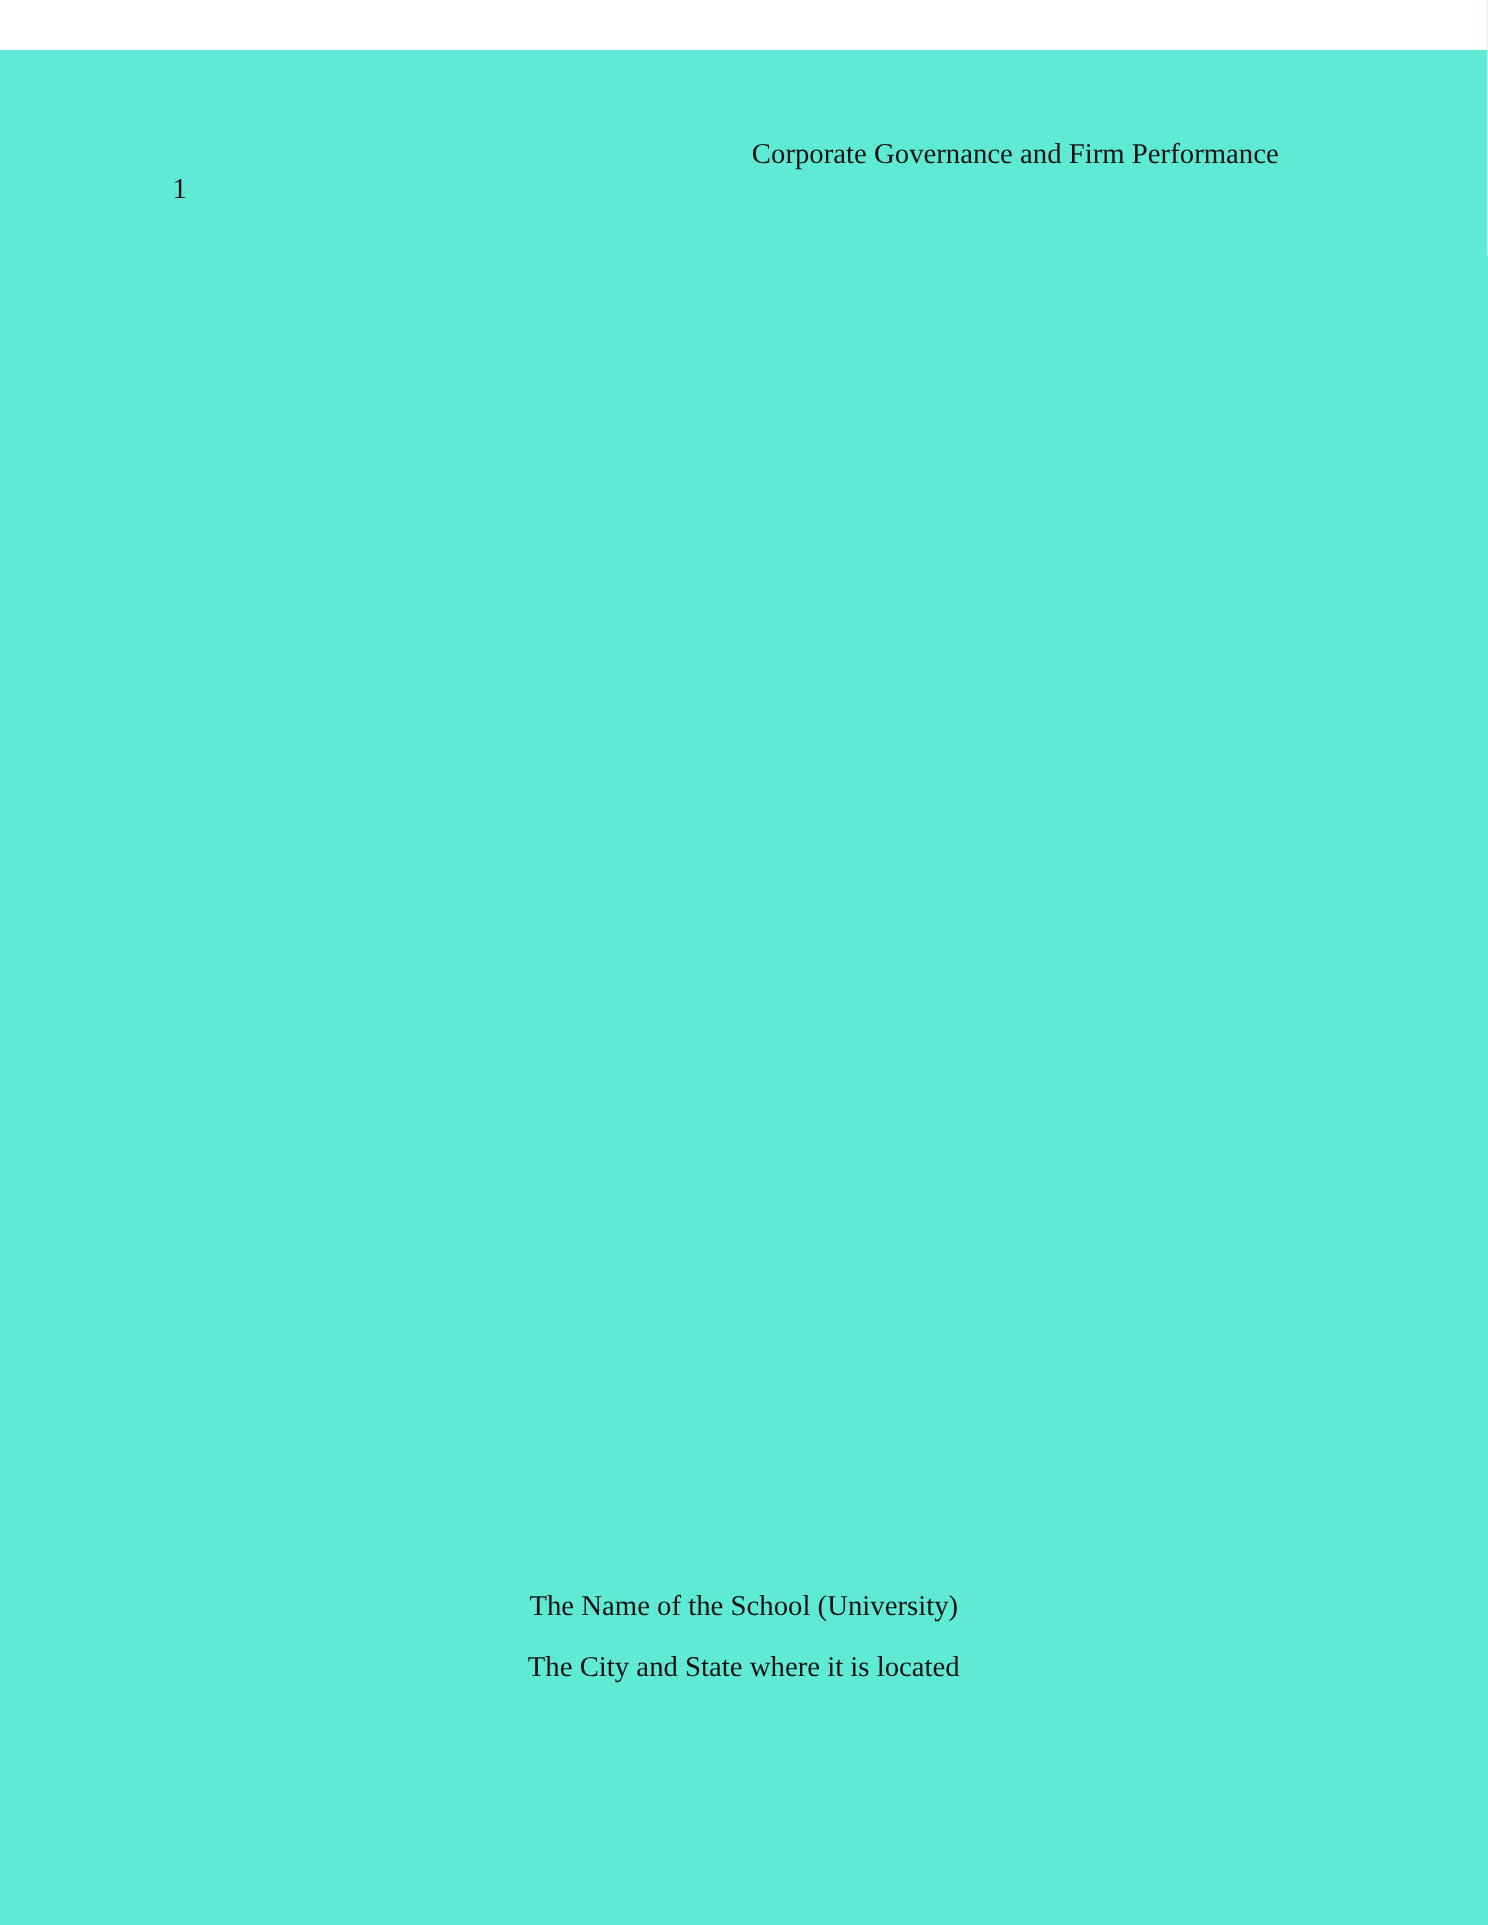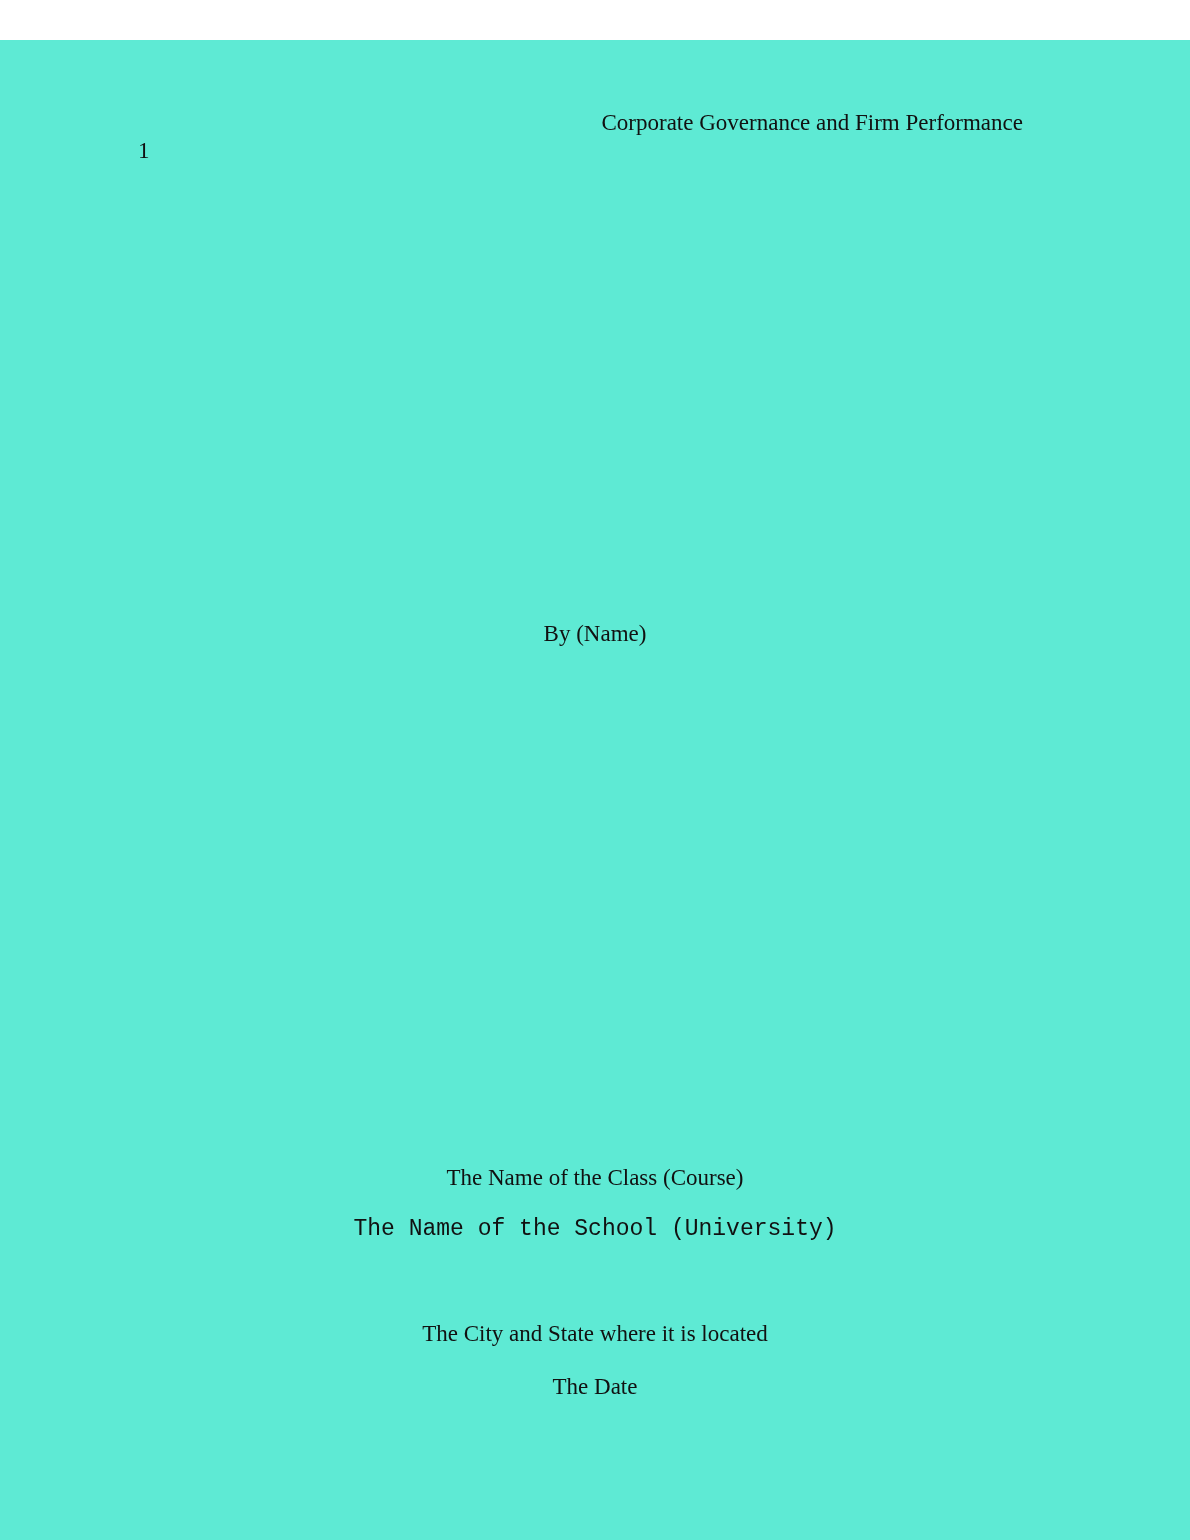--- a/index.html
+++ b/index.html
@@ -39,38 +39,35 @@
     white-space: normal;
   }
   .doc-title {
     top: 527px;
   }
   .byline {
     top: 581px;
   }
   .footer-line-0 { top: 1125px; }
   .footer-line-1 { top: 1176px; }
-  .footer-line-2 { top: 1176px; font-family: Liberation Mono, monospace; }
+  .footer-line-2 { top: 1232px; }
   .footer-line-3 { top: 1281px; }
   .footer-line-4 { top: 1334px; }
 </style>
 </head>
 <body>
 
 <div class="page">
 
   <div class="text-line running-head">Corporate Governance and Firm Performance</div>
 
   <div class="text-line page-number">1</div>
 
 
-  <div class="text-line centered byline">By (Name)</div>
 
-  <div class="text-line centered footer-line-0">The Name of the Class (Course)</div>
 
 
   <div class="text-line centered footer-line-2">The Name of the School (University)</div>
 
   <div class="text-line centered footer-line-3">The City and State where it is located</div>
 
-  <div class="text-line centered footer-line-4">The Date</div>
 
 </div>
 
 </body></html>

